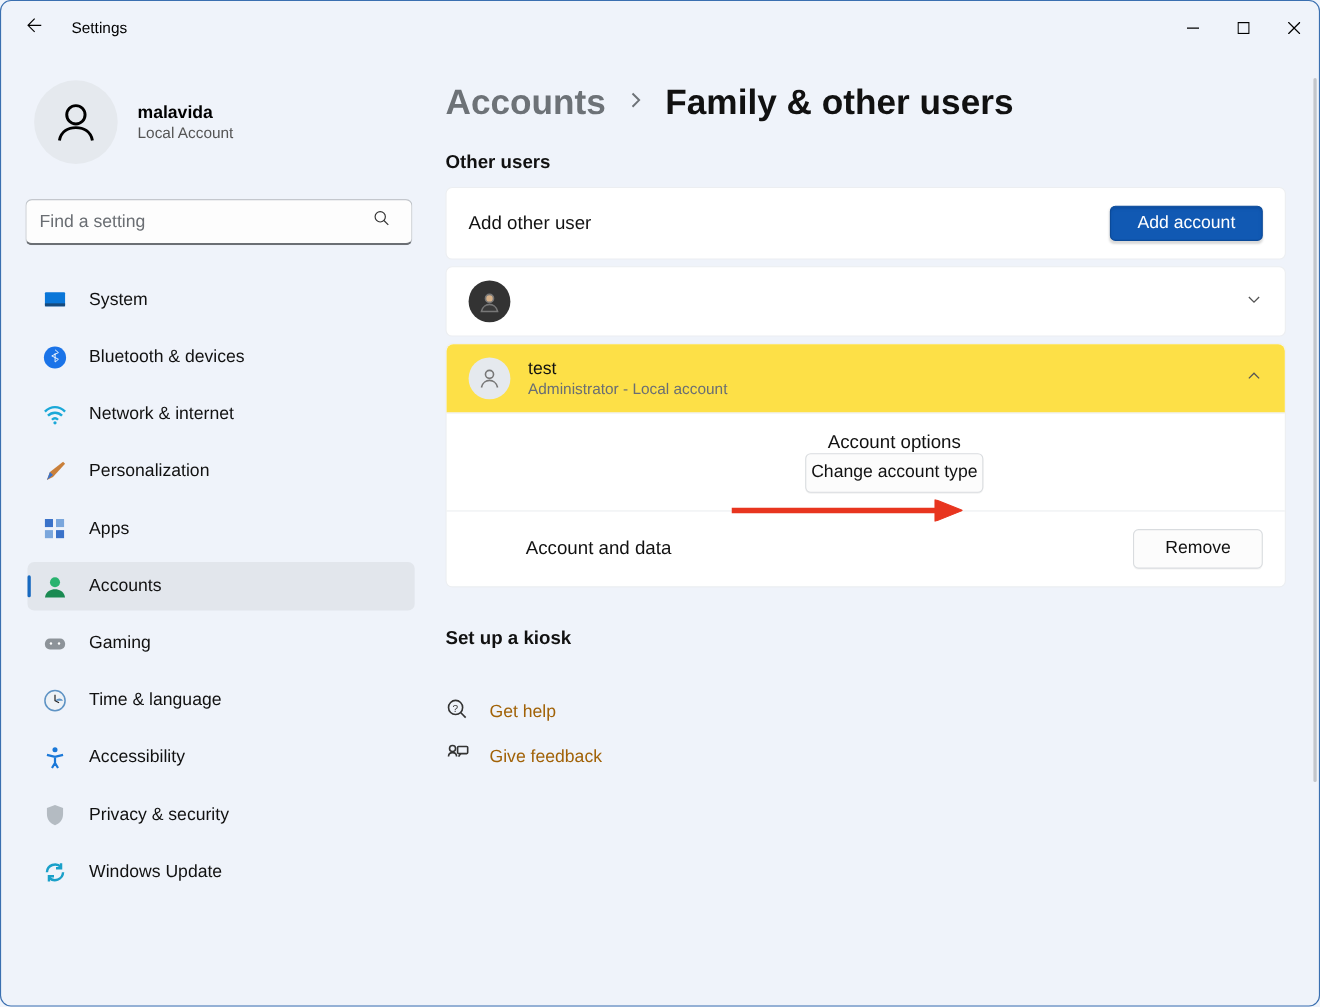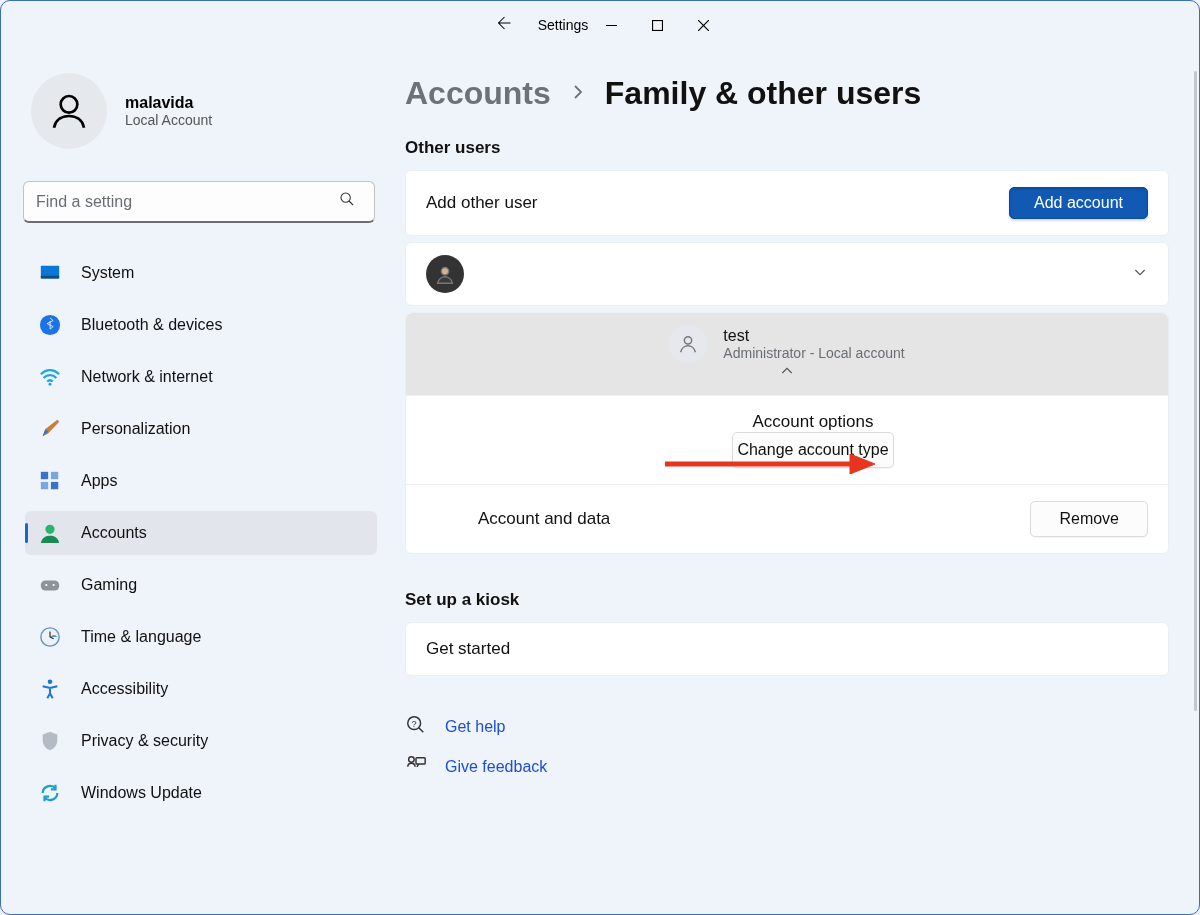--- a/index.html
+++ b/index.html
@@ -1,20 +1,20 @@
 <!DOCTYPE html>
 <html><head>
 <meta charset="utf-8">
 <style>
   * { box-sizing: border-box; margin: 0; padding: 0; }
   html, body { width: 1200px; height: 915px; font-family: "Segoe UI", "Segoe UI Variable", sans-serif; background:#eff3fa; overflow:hidden; }
   body { position:relative; border:1px solid #3a6fb0; border-radius:10px; }
 
   
-  .titlebar { height:48px; display:flex; align-items:center; justify-content:center; padding:0 0 0 20px; }
+  .titlebar { height:48px; display:flex; align-items:center; justify-content:space-between; padding:0 0 0 20px; }
   .titlebar-left { display:flex; align-items:center; gap:26px; }
   .back-icon svg { width:18px; height:18px; stroke:#000; stroke-width:1.4; fill:none; }
   .app-title { font-size:14px; color:#000; }
   .win-controls { display:flex; }
   .win-btn { width:46px; height:36px; display:flex; align-items:center; justify-content:center; }
   .win-btn svg { width:11px; height:11px; stroke:#000; stroke-width:1.2; fill:none; }
 
   
   .main { display:flex; height:calc(100% - 48px); }
   .sidebar { width:396px; padding:24px 20px 10px 24px; flex:none; }
@@ -60,25 +60,25 @@
   .user-avatar { width:38px; height:38px; border-radius:50%; background:#e5e9ee; display:flex; align-items:center; justify-content:center; margin-right:16px; flex:none;}
   .user-avatar.photo { background:#333; overflow:hidden; }
   .user-avatar svg { width:22px; height:22px; stroke:#777; stroke-width:1.6; fill:none; }
   .user-left { display:flex; align-items:center; }
   .chev svg { width:16px; height:16px; stroke:#555; stroke-width:1.8; fill:none; }
 
   .expanded-block { border-top:1px solid #eceef1; }
   .exp-row { display:flex; align-items:center; justify-content:space-between; padding:16px 20px 16px 72px; border-top:1px solid #eceef1; }
   .exp-row:first-child { border-top:none;flex-direction:column; }
   .exp-row .lbl { font-size:17px; color:#111; }
-  .card.expanded > .card-row { background:#e5e5e5; border-radius:6px 6px 0 0;flex-direction:column; }
+  .card.expanded > .card-row { background:#fde047; border-radius:6px 6px 0 0; }
 
   .link-row { display:flex; align-items:center; gap:18px; margin-top:14px; }
   .link-row svg { width:22px; height:22px; }
-  .link-row a { color:#1d4ed8; font-size:16px; text-decoration:none; }
+  .link-row a { color:#a16207; font-size:16px; text-decoration:none; }
 
   
   .arrow-ann { position:absolute; pointer-events:none; }
   .arrow-ann line, .arrow-ann polygon { stroke:#e8351f; fill:#e8351f; }
 
   
   .scrollbar { position:absolute; right:2px; top:22px; width:3px; height:640px; background:#c3c6cb; border-radius:2px; }
 </style>
 </head>
 <body>
@@ -306,25 +306,20 @@
         </div>
         <div class="exp-row">
           <span class="lbl">Account and data</span>
           <button class="btn" style="padding-left:28px;padding-right:28px;">Remove</button>
         </div>
       </div>
     </div>
 
     <div style="height:30px;"></div>
     <div class="section-title">Set up a kiosk</div>
-    <div class="card">
-      <div class="card-row">
-        <span class="lbl">Get started</span>
-      </div>
-    </div>
 
     <div style="height:18px;"></div>
     <div class="link-row">
       <span><svg viewBox="0 0 24 24" stroke="#333" stroke-width="1.6" fill="none">
             <circle cx="10" cy="10" r="7"></circle>
             <path d="M15 15l5 5"></path>
             <text x="7" y="14" font-size="10" fill="#333" stroke="none">?</text>
           </svg></span>
       <a>Get help</a>
     </div>

